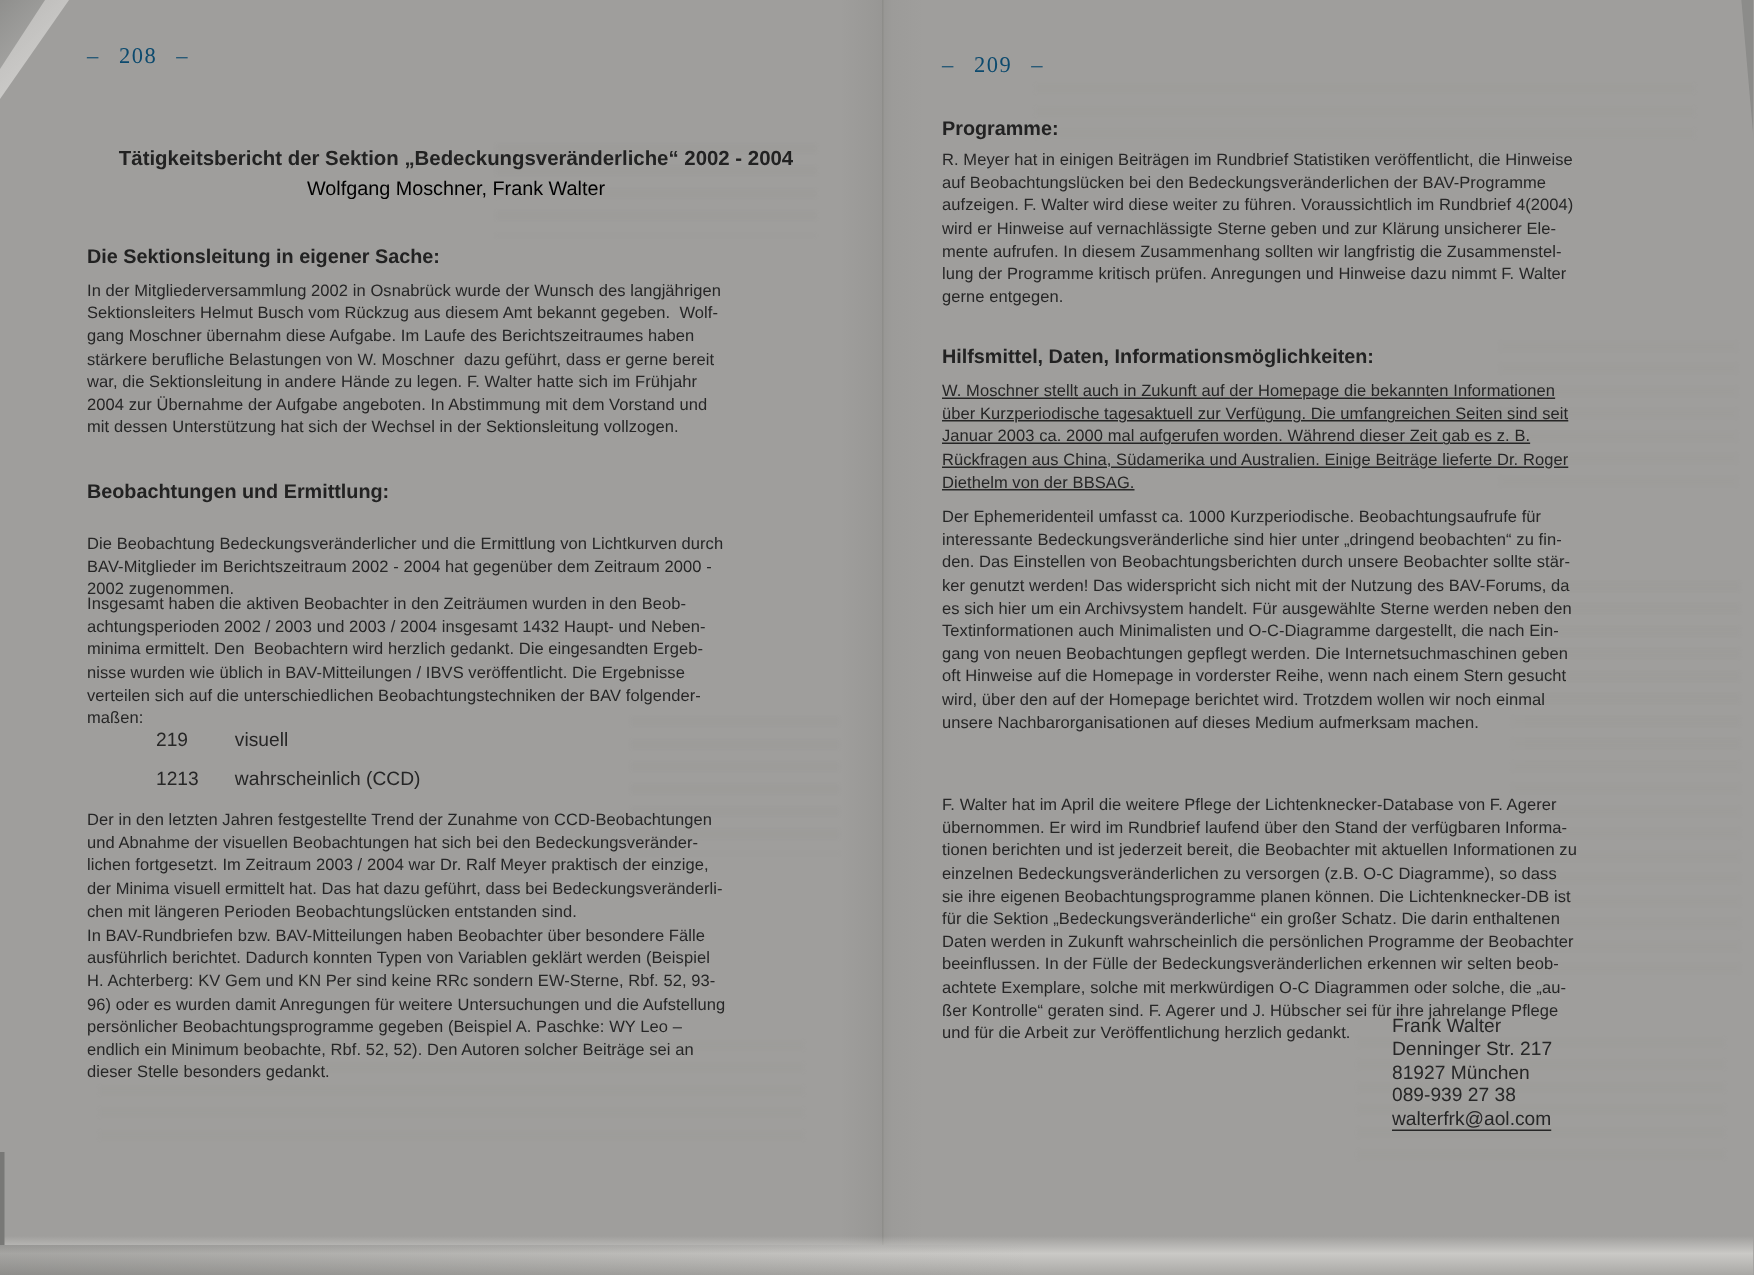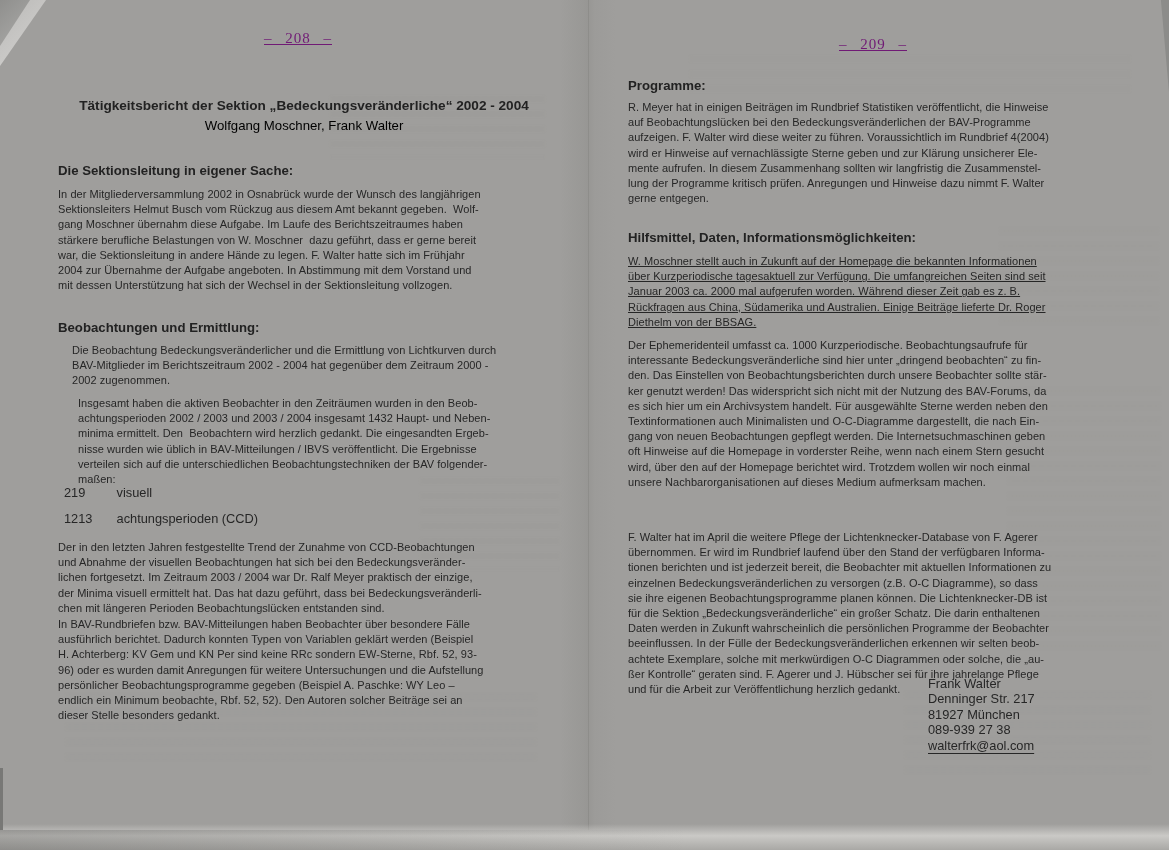--- a/index.html
+++ b/index.html
@@ -59,39 +59,38 @@
     filter:blur(1.4px);
     opacity:.75;
     pointer-events:none;
   }
   .page-col{position:absolute;top:0;height:830px;}
   #page-left{left:58px;width:515px;}
   #page-right{left:628px;width:525px;}
   .abs{position:absolute;left:0;}
   .pagenum{
     font-family:"Liberation Serif", serif;
-    font-size:15px;color:#701a75;letter-spacing:1px;word-spacing:8px;
-    text-align:center;
-    text-decoration:underline;
+    font-size:15px;color:#0c4a6e;letter-spacing:1px;word-spacing:8px;
+    text-align:left;
   }
   .title{
     font-size:13.6px;font-weight:bold;color:#222;text-align:center;
   }
   .authors{
     font-size:13.2px;color:#000000;text-align:center;
   }
   .heading{
     font-size:13.2px;font-weight:bold;color:#222;
   }
   .para{
     font-size:11px;line-height:15.2px;color:#262626;
     white-space:pre;letter-spacing:0.05px;
   }
   .stats-row{position:absolute;left:6px;font-size:12.8px;color:#262626;}
-  .stat-count{display:inline-block;width:49px;}
+  .stat-count{display:inline-block;width:49px;margin-left:40px;}
   .contact{font-size:12.8px;line-height:15.4px;color:#262626;}
   .contact div{white-space:pre;}
   .underlined{text-decoration:underline;text-underline-offset:2.5px;}
 </style>
 </head>
 <body>
 
 <div class="scan">
 
   <div class="crease"></div>
@@ -117,38 +116,38 @@
     <div class="abs para" style="top:187px;">In der Mitgliederversammlung 2002 in Osnabrück wurde der Wunsch des langjährigen
 Sektionsleiters Helmut Busch vom Rückzug aus diesem Amt bekannt gegeben.  Wolf-
 gang Moschner übernahm diese Aufgabe. Im Laufe des Berichtszeitraumes haben
 stärkere berufliche Belastungen von W. Moschner  dazu geführt, dass er gerne bereit
 war, die Sektionsleitung in andere Hände zu legen. F. Walter hatte sich im Frühjahr
 2004 zur Übernahme der Aufgabe angeboten. In Abstimmung mit dem Vorstand und
 mit dessen Unterstützung hat sich der Wechsel in der Sektionsleitung vollzogen.</div>
 
     <div class="abs heading" style="top:320px;">Beobachtungen und Ermittlung:</div>
 
-    <div class="abs para" style="top:343px;margin-left:14px;">Die Beobachtung Bedeckungsveränderlicher und die Ermittlung von Lichtkurven durch
+    <div class="abs para" style="top:356px;">Die Beobachtung Bedeckungsveränderlicher und die Ermittlung von Lichtkurven durch
 BAV-Mitglieder im Berichtszeitraum 2002 - 2004 hat gegenüber dem Zeitraum 2000 -
 2002 zugenommen.</div>
 
-    <div class="abs para" style="top:396px;margin-left:20px;">Insgesamt haben die aktiven Beobachter in den Zeiträumen wurden in den Beob-
+    <div class="abs para" style="top:396px;">Insgesamt haben die aktiven Beobachter in den Zeiträumen wurden in den Beob-
 achtungsperioden 2002 / 2003 und 2003 / 2004 insgesamt 1432 Haupt- und Neben-
 minima ermittelt. Den  Beobachtern wird herzlich gedankt. Die eingesandten Ergeb-
 nisse wurden wie üblich in BAV-Mitteilungen / IBVS veröffentlicht. Die Ergebnisse
 verteilen sich auf die unterschiedlichen Beobachtungstechniken der BAV folgender-
 maßen:</div>
 
     <div class="stats-row" style="top:485px;">
       <span class="stat-count">219</span>
       <span class="stat-method">visuell</span>
     </div>
     <div class="stats-row" style="top:511px;">
       <span class="stat-count">1213</span>
-      <span class="stat-method">achtungsperioden (CCD)</span>
+      <span class="stat-method">wahrscheinlich (CCD)</span>
     </div>
 
     <div class="abs para" style="top:540px;">Der in den letzten Jahren festgestellte Trend der Zunahme von CCD-Beobachtungen
 und Abnahme der visuellen Beobachtungen hat sich bei den Bedeckungsveränder-
 lichen fortgesetzt. Im Zeitraum 2003 / 2004 war Dr. Ralf Meyer praktisch der einzige,
 der Minima visuell ermittelt hat. Das hat dazu geführt, dass bei Bedeckungsveränderli-
 chen mit längeren Perioden Beobachtungslücken entstanden sind.</div>
 
     <div class="abs para" style="top:617px;">In BAV-Rundbriefen bzw. BAV-Mitteilungen haben Beobachter über besondere Fälle
 ausführlich berichtet. Dadurch konnten Typen von Variablen geklärt werden (Beispiel

